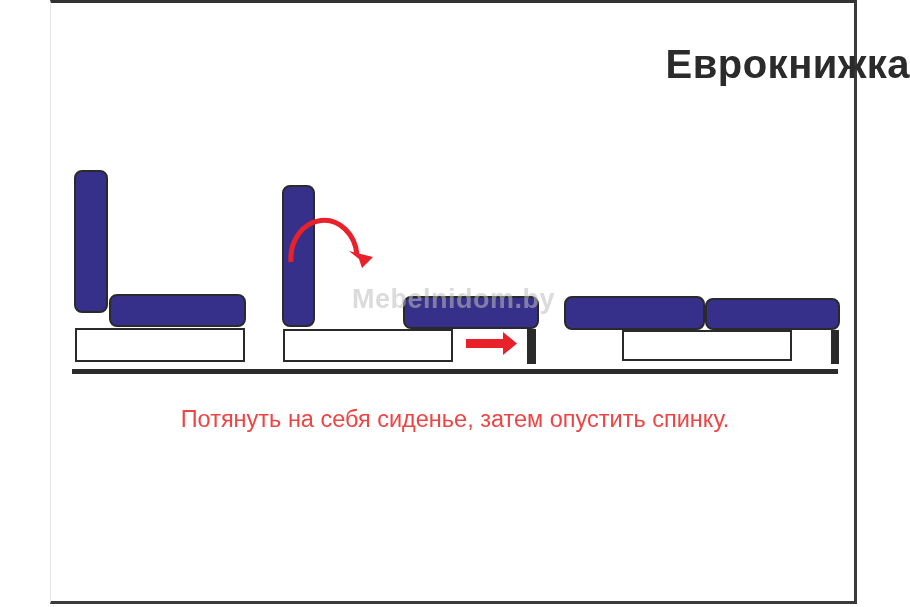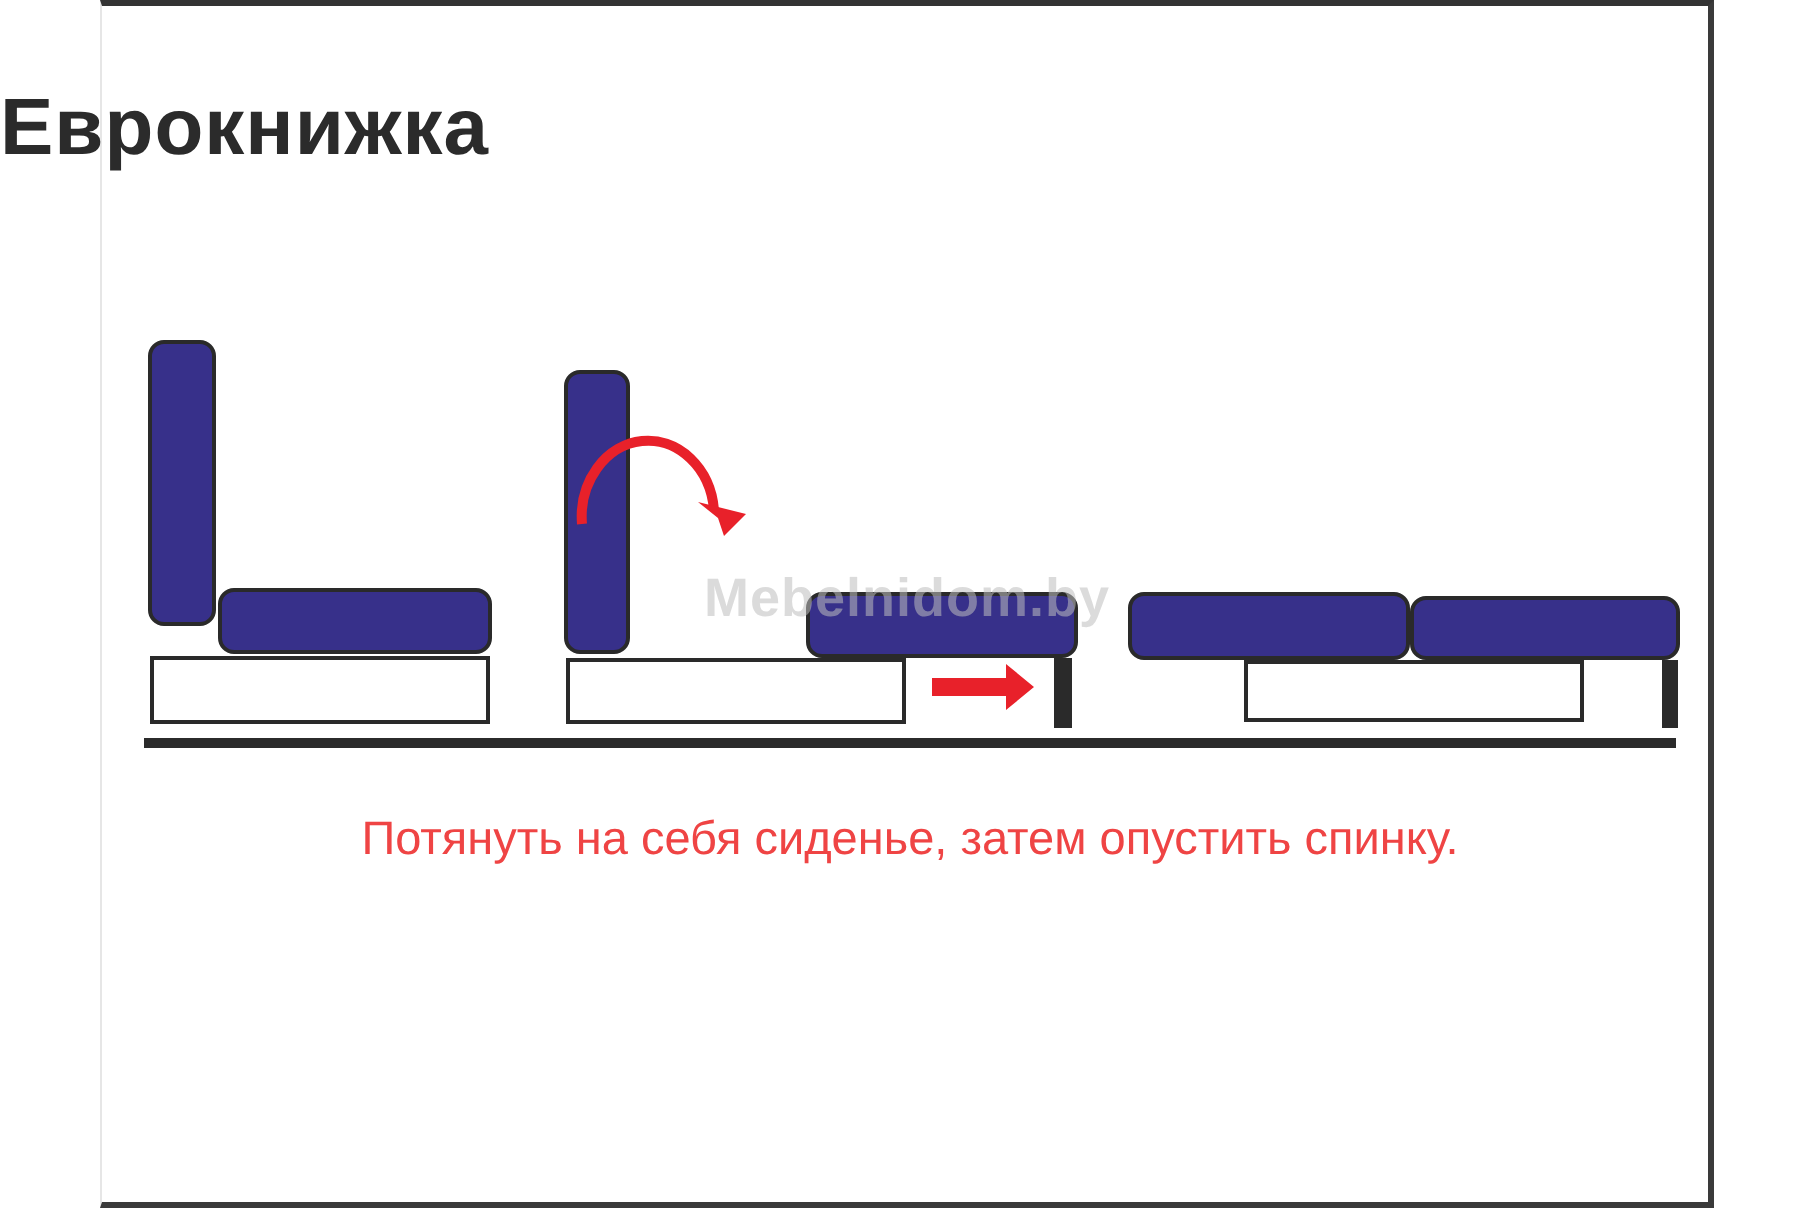--- a/index.html
+++ b/index.html
@@ -1,20 +1,20 @@
 <!DOCTYPE html>
 <html><head>
   <meta charset="utf-8">
   <style>
     html, body { margin: 0; padding: 0; background: #ffffff; }
     body { width: 910px; height: 607px; position: relative; overflow: hidden; font-family: "Liberation Sans", sans-serif; }
     .frame { position: absolute; left: 50px; top: 0; width: 807px; height: 604px;
              border-top: 3px solid #333; border-right: 3px solid #3a3a3a; border-bottom: 3px solid #3a3a3a;
              border-left: 1px solid #e6e6e6; box-sizing: border-box; background: #fff; }
-    .title { position: absolute; left: 0; width: 910px; top: 42px; text-align: left;
+    .title { position: absolute; left: 0; width: 910px; top: 42px; text-align: right;
              font-weight: bold; font-size: 40px; color: #2b2b2b; letter-spacing: 0.5px; }
     .caption { position: absolute; left: 0; width: 910px; top: 406px; text-align: center;
                font-size: 23.5px; color: #ef4444; }
     svg.diagram { position: absolute; left: 0; top: 0; }
     .watermark { position: absolute; left: 352px; top: 284px; font-weight: bold; font-size: 27px;
                  color: rgba(190,190,190,0.55); letter-spacing: 0.5px; pointer-events: none; white-space: nowrap; text-align: right; }
   </style>
 </head>
 <body>
 

